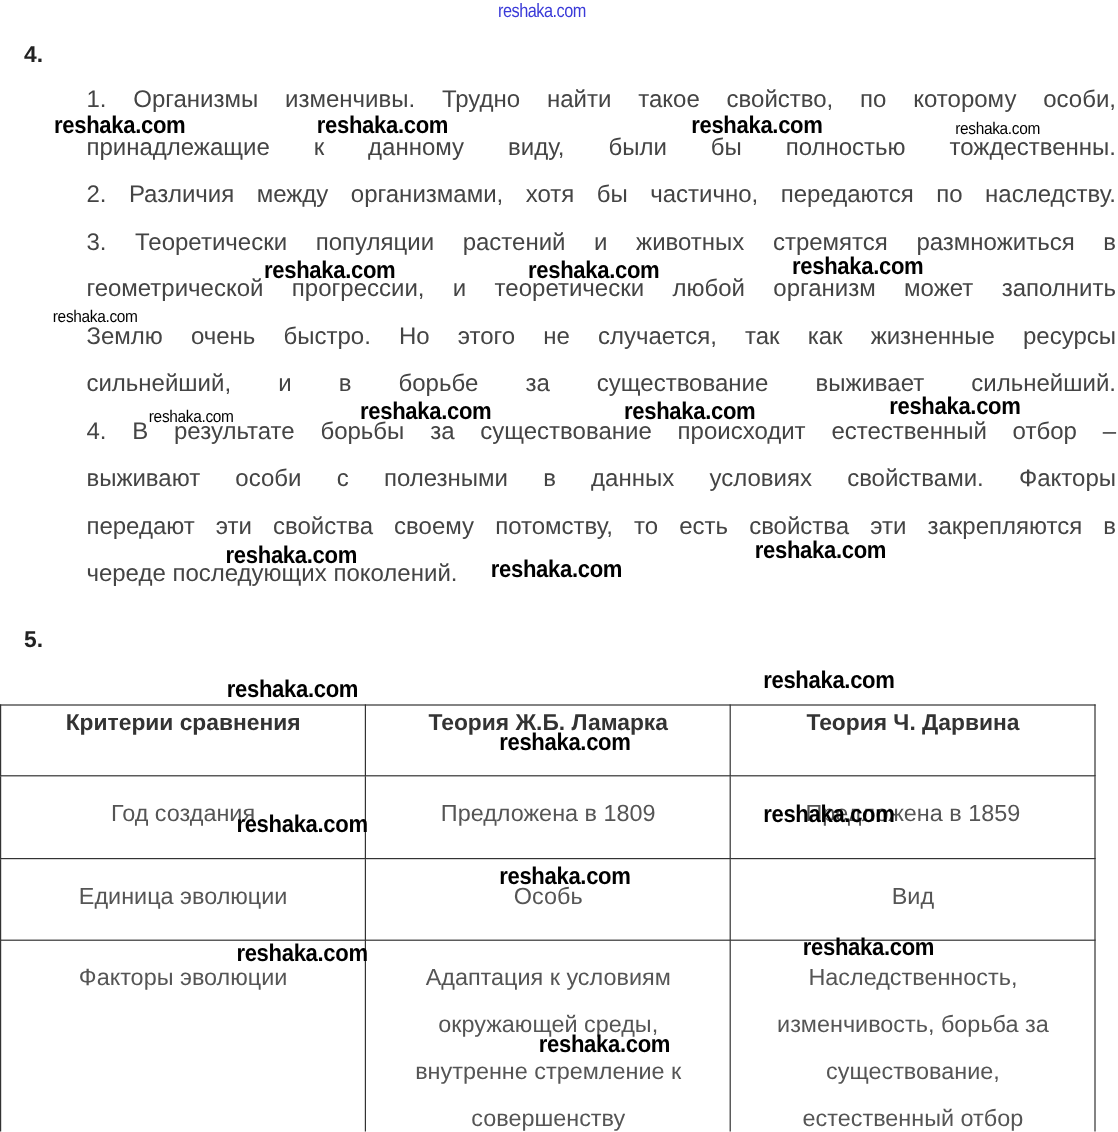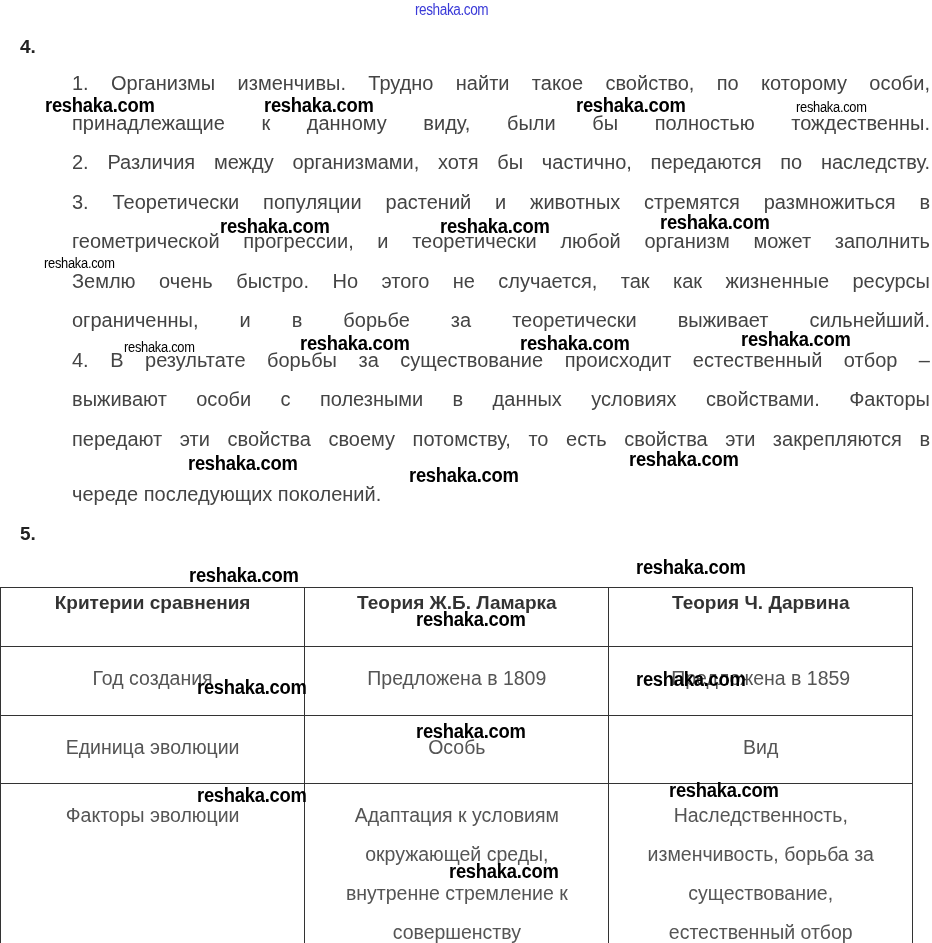--- a/index.html
+++ b/index.html
@@ -1,21 +1,21 @@
 <!DOCTYPE html>
 <html><head>
 <meta charset="utf-8">
 <style>
   html,body{margin:0;padding:0;background:#fff;}
   body{width:932px;height:943px;position:relative;overflow:hidden;font-family:"Liberation Sans",sans-serif;color:#3d3d3d;}
   .top-wm{position:absolute;left:415px;top:1px;font-size:16px;color:#3a3ad8;letter-spacing:-0.5px;font-family:"Liberation Sans Narrow","Liberation Sans",sans-serif;transform:scaleX(0.85);transform-origin:left;}
   .num{position:absolute;font-size:19px;font-weight:bold;color:#222;}
   .para{position:absolute;left:72px;width:858px;font-size:20px;line-height:39.5px;text-align:justify;text-align-last:auto;color:#444;}
   .line{display:block;text-align:justify;text-align-last:justify;height:39.5px;white-space:nowrap;}
-  .line.last{text-align-last:left;margin-top:16px;}
+  .line.last{text-align-last:left;}
   .wm{position:absolute;font-size:20px;font-weight:bold;color:#000;font-family:"Liberation Sans",sans-serif;transform:scaleX(0.92);transform-origin:left;letter-spacing:-0.3px;}
   .wm.small{font-size:14px;font-weight:normal;}
   table{position:absolute;left:0;top:587px;width:913px;border-collapse:collapse;}
   td,th{border:1.5px solid #333;vertical-align:top;text-align:center;font-size:19.5px;color:#555;padding:0;}
   th{font-weight:bold;color:#333;height:54px;padding-top:4px;font-size:19px;}
   td{line-height:39px;padding-top:12px;}
   .c1{width:304px;}.c2{width:304px;}.c3{width:303px;}
   tr.r1 td{height:56px;}
   tr.r2 td{height:55px;}
   tr.r3 td{height:178px;text-align:center;}
@@ -27,21 +27,21 @@
 
 <div class="num" style="left:20px;top:36px;">4.</div>
 
 <div class="para" style="top:64px;">
   <span class="line">1. Организмы изменчивы. Трудно найти такое свойство, по которому особи,</span>
   <span class="line">принадлежащие к данному виду, были бы полностью тождественны.</span>
   <span class="line">2. Различия между организмами, хотя бы частично, передаются по наследству.</span>
   <span class="line">3. Теоретически популяции растений и животных стремятся размножиться в</span>
   <span class="line">геометрической прогрессии, и теоретически любой организм может заполнить</span>
   <span class="line">Землю очень быстро. Но этого не случается, так как жизненные ресурсы</span>
-  <span class="line">ограниченны, и в борьбе за теоретически выживает сильнейший.</span>
+  <span class="line">сильнейший, и в борьбе за существование выживает сильнейший.</span>
   <span class="line">4. В результате борьбы за существование происходит естественный отбор –</span>
   <span class="line">выживают особи с полезными в данных условиях свойствами. Факторы</span>
   <span class="line">передают эти свойства своему потомству, то есть свойства эти закрепляются в</span>
   <span class="line last">череде последующих поколений.</span>
 </div>
 
 <div class="num" style="left:20px;top:523px;">5.</div>
 
 <table>
   <tbody>

